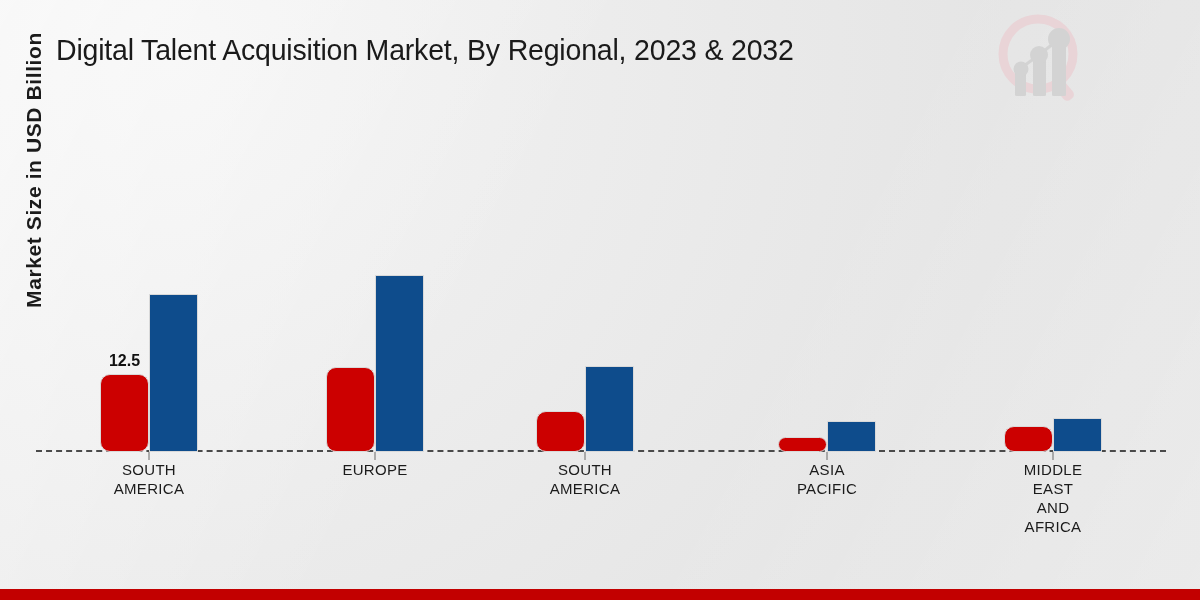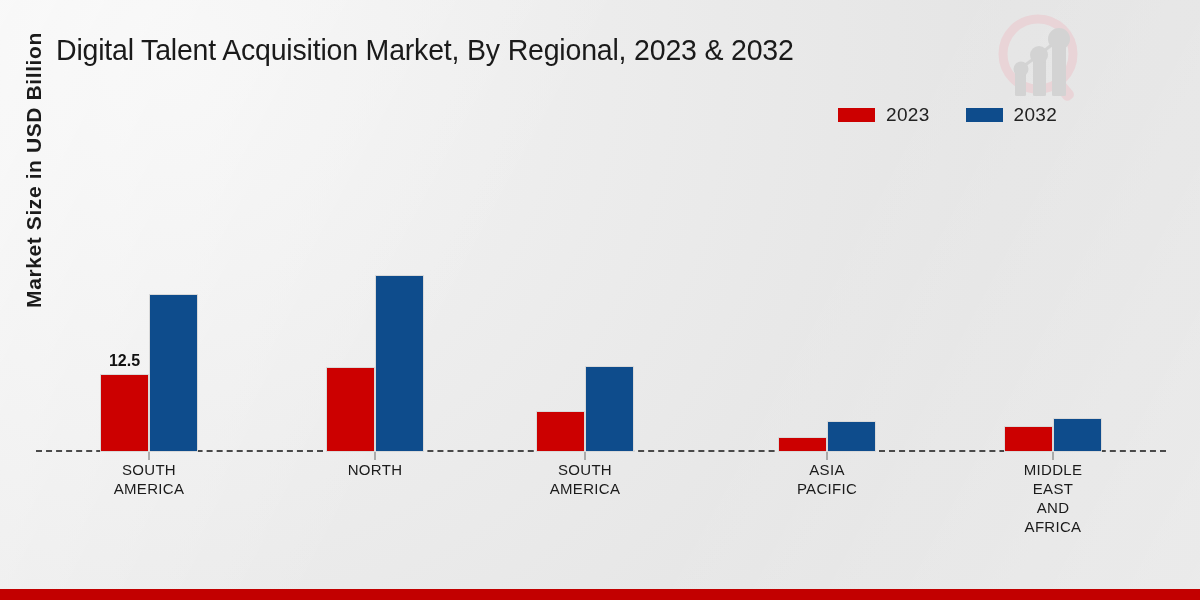--- a/index.html
+++ b/index.html
@@ -126,21 +126,21 @@
     display: flex;
     align-items: flex-end;
     gap: 0px;
   }
   .bar {
     width: 47px;
     border: 1px solid rgba(255,255,255,0.85);
     box-sizing: content-box;
     position: relative;
   }
-  .bar.red { background: #cc0000; border-color: #d9d9d9; }
+  .bar.red { background: #cc0000; border-color: #d9d9d9; border-radius: 10px; }
   .bar.blue { background: #0e4c8c; border-color: #d9d9d9; }
   .bar-value {
     position: absolute;
     left: 50%;
     transform: translateX(-50%);
     top: -23px;
     font-size: 16px;
     font-weight: bold;
     color: #111;
     white-space: nowrap;
@@ -194,30 +194,20 @@
       <line x1="33" y1="62" x2="51" y2="49" stroke="#d3d3d3" stroke-width="3"></line>
       <line x1="51" y1="49" x2="71" y2="33" stroke="#d3d3d3" stroke-width="3"></line>
       <circle cx="33" cy="63" r="7.5" fill="#d3d3d3"></circle>
       <circle cx="51" cy="49" r="9" fill="#d3d3d3"></circle>
       <circle cx="71" cy="33" r="11" fill="#d3d3d3"></circle>
     </svg>
   </div>
 
   <div id="title">Digital Talent Acquisition Market, By Regional, 2023 &amp; 2032</div>
 
-  <div id="legend">
-    <div class="legend-item">
-      <span class="legend-swatch" style="background:#cc0000"></span>
-      <span class="legend-label">2023</span>
-    </div>
-    <div class="legend-item">
-      <span class="legend-swatch" style="background:#0e4c8c"></span>
-      <span class="legend-label">2032</span>
-    </div>
-  </div>
 
   <div id="ylabel">Market Size in USD Billion</div>
 
   <div id="plot">
     <div id="baseline"></div>
 
     <div class="group" style="left:0px;">
       <div class="bars">
         <div class="bar red" style="height:76px;">
           <span class="bar-value">12.5</span>
@@ -233,21 +223,21 @@
 
     <div class="group" style="left:226px;">
       <div class="bars">
         <div class="bar red" style="height:83px;">
           <span class="bar-value"></span>
         </div>
         <div class="bar blue" style="height:175px;"></div>
       </div>
       <span class="tick"></span>
       <div class="cat-label">
-        <div>NORTH</div>
+        <div>EUROPE</div>
       </div>
     </div>
 
     <div class="group" style="left:436px;">
       <div class="bars">
         <div class="bar red" style="height:39px;">
           <span class="bar-value"></span>
         </div>
         <div class="bar blue" style="height:84px;"></div>
       </div>

